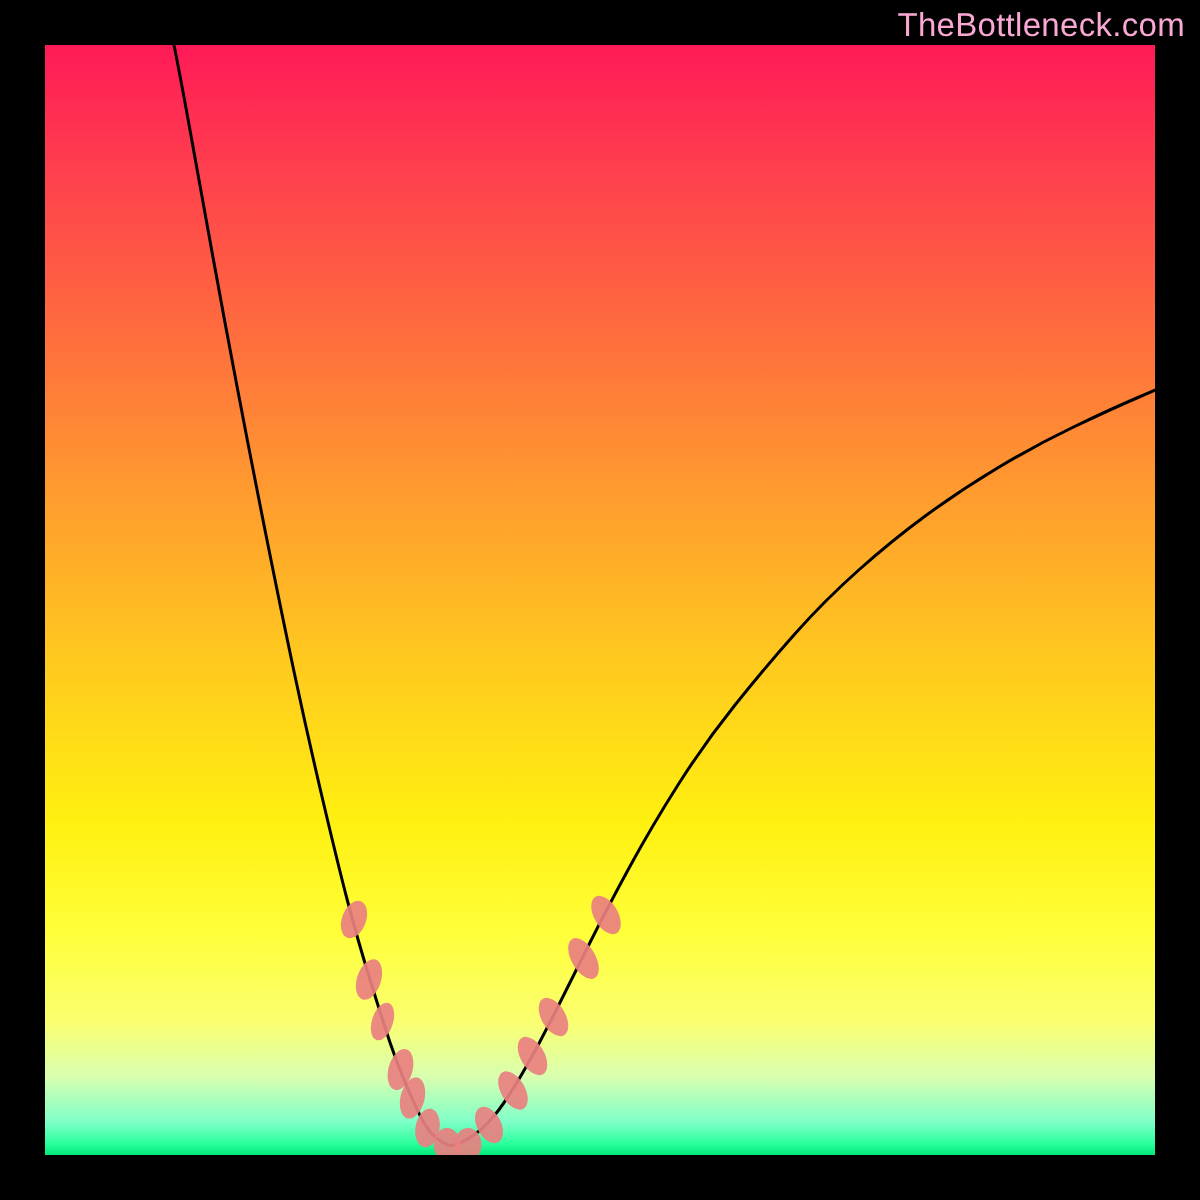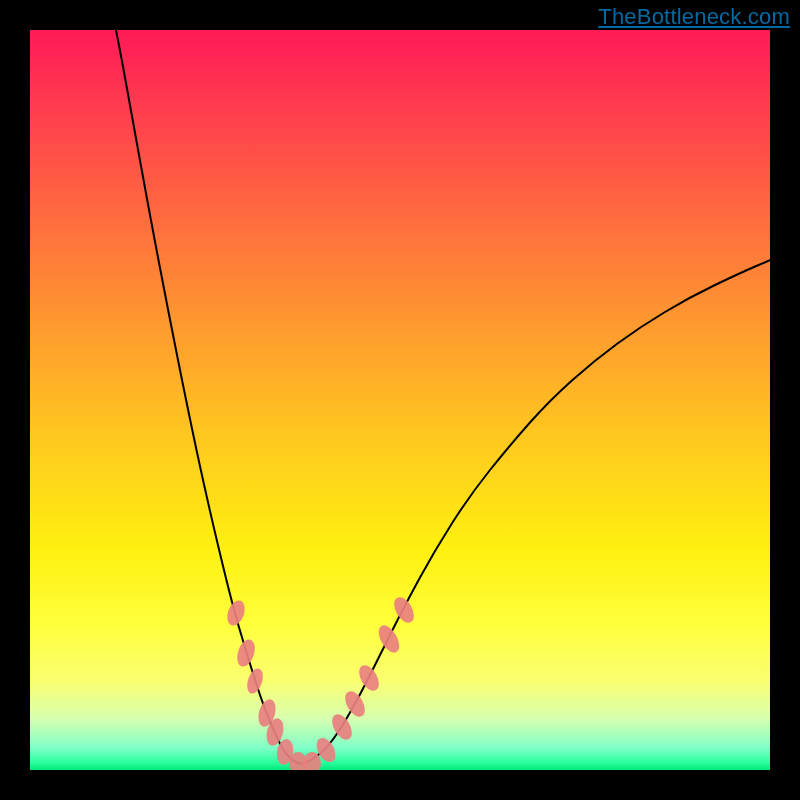--- a/index.html
+++ b/index.html
@@ -46,26 +46,25 @@
       #d8ffb0 93%,
       #7fffc8 97%,
       #2aff9d 99%,
       #00e87a 100%
     );
   }
   .watermark {
     position: absolute;
     top: 4px;
     right: 10px;
-    color: #0369a1;
+    color: #f9a8d4;
     font-size: 22px;
     font-weight: 500;
     letter-spacing: 0.2px;
     user-select: none;
-    text-decoration: underline;
   }
   svg.curve {
     position: absolute;
     left: 0;
     top: 0;
     width: 100%;
     height: 100%;
   }
 </style>
 </head>

